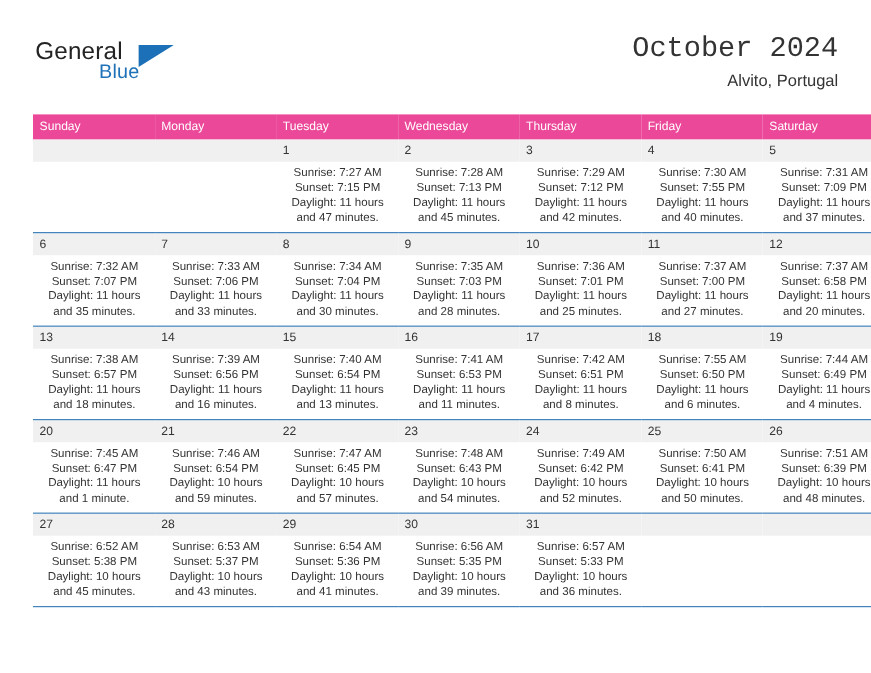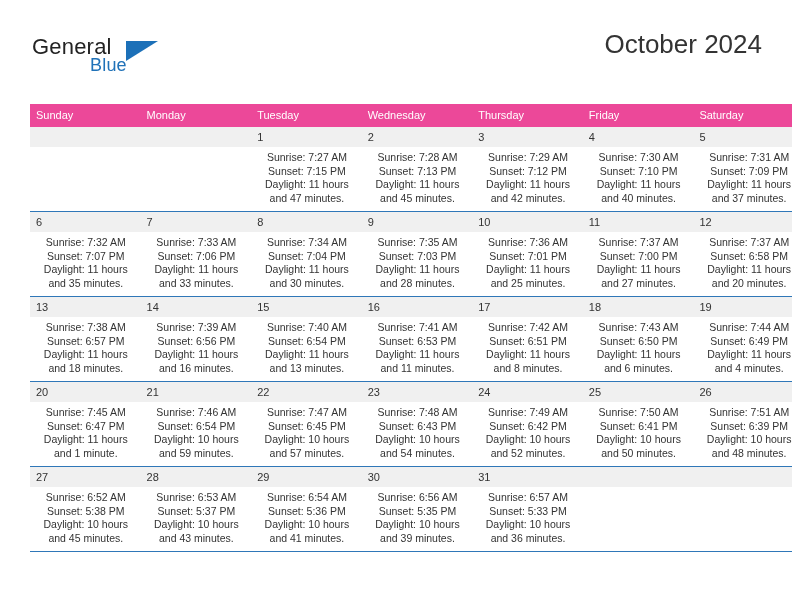--- a/index.html
+++ b/index.html
@@ -71,20 +71,21 @@
     position: absolute;
     right: 0;
     top: 0;
     text-align: right;
   }
   .cal-title {
     font-size: 26px;
     color: #333333;
     line-height: 32px;
     white-space: nowrap;
+    font-family: Liberation Mono, monospace;
   }
   .cal-subtitle {
     font-size: 15px;
     color: #333333;
     line-height: 22px;
     margin-top: 3px;
     white-space: nowrap;
   }
 
   
@@ -147,20 +148,21 @@
   <div class="header">
 
     <div class="logo">
       <span class="logo-general">General</span>
       <span class="logo-triangle"></span>
       <span class="logo-blue">Blue</span>
     </div>
 
     <div class="title-block">
       <div class="cal-title">October 2024</div>
+      <div class="cal-subtitle">Alvito, Portugal</div>
     </div>
 
   </div>
 
   <table class="calendar">
     <thead>
       <tr id="weekday-header">
           <th>Sunday</th>
           <th>Monday</th>
           <th>Tuesday</th>
@@ -204,21 +206,21 @@
               <div class="cell-line">Sunrise: 7:29 AM</div>
               <div class="cell-line">Sunset: 7:12 PM</div>
               <div class="cell-line">Daylight: 11 hours</div>
               <div class="cell-line">and 42 minutes.</div>
             </div>
           </td>
           <td>
             <span class="daynum">4</span>
             <div class="cell-body">
               <div class="cell-line">Sunrise: 7:30 AM</div>
-              <div class="cell-line">Sunset: 7:10 PM</div>
+              <div class="cell-line">Sunset: 7:55 PM</div>
               <div class="cell-line">Daylight: 11 hours</div>
               <div class="cell-line">and 40 minutes.</div>
             </div>
           </td>
           <td>
             <span class="daynum">5</span>
             <div class="cell-body">
               <div class="cell-line">Sunrise: 7:31 AM</div>
               <div class="cell-line">Sunset: 7:09 PM</div>
               <div class="cell-line">Daylight: 11 hours</div>
@@ -333,21 +335,21 @@
             <div class="cell-body">
               <div class="cell-line">Sunrise: 7:42 AM</div>
               <div class="cell-line">Sunset: 6:51 PM</div>
               <div class="cell-line">Daylight: 11 hours</div>
               <div class="cell-line">and 8 minutes.</div>
             </div>
           </td>
           <td>
             <span class="daynum">18</span>
             <div class="cell-body">
-              <div class="cell-line">Sunrise: 7:43 AM</div>
+              <div class="cell-line">Sunrise: 7:55 AM</div>
               <div class="cell-line">Sunset: 6:50 PM</div>
               <div class="cell-line">Daylight: 11 hours</div>
               <div class="cell-line">and 6 minutes.</div>
             </div>
           </td>
           <td>
             <span class="daynum">19</span>
             <div class="cell-body">
               <div class="cell-line">Sunrise: 7:44 AM</div>
               <div class="cell-line">Sunset: 6:49 PM</div>

